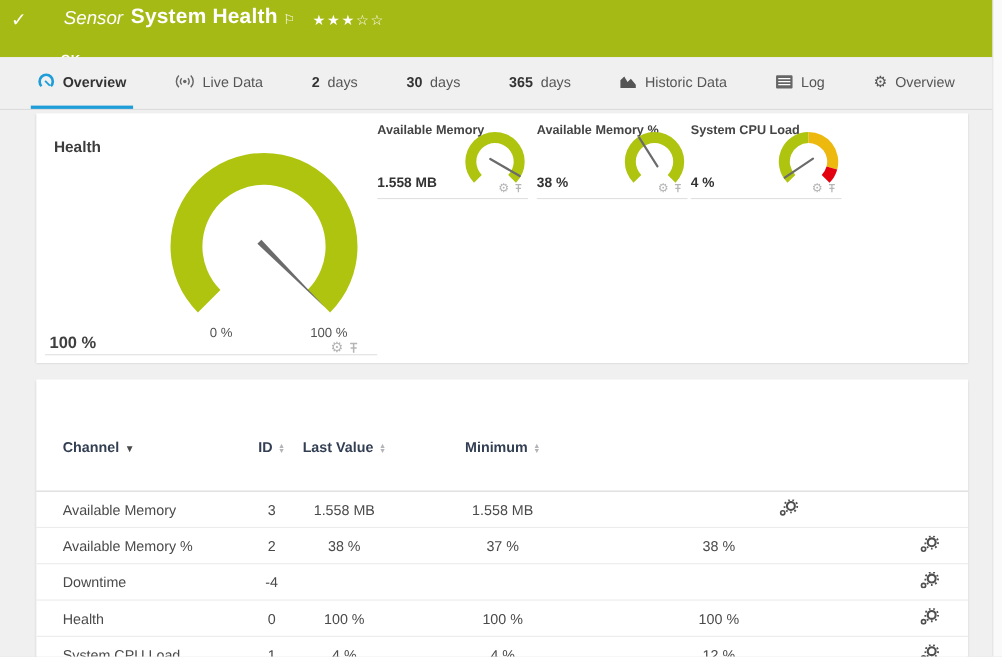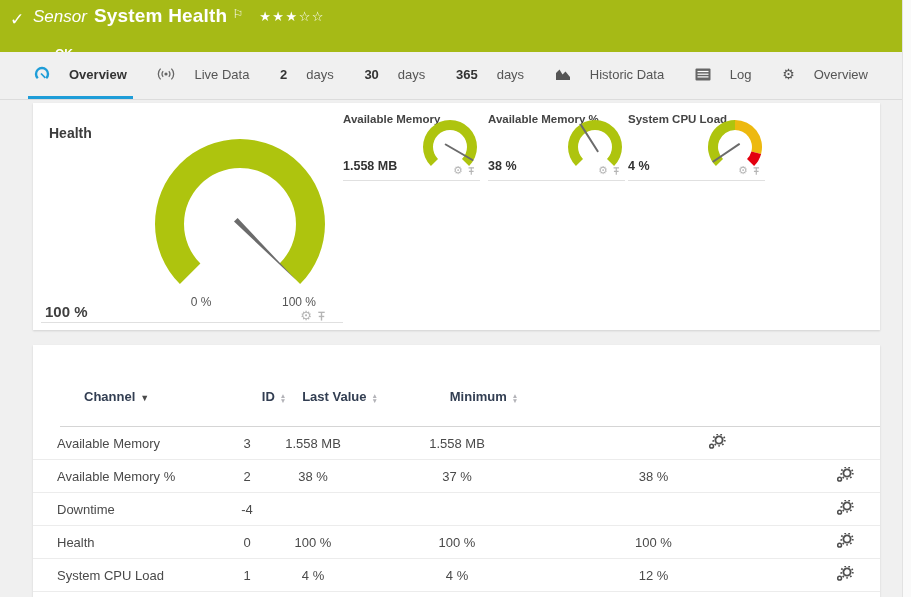--- a/index.html
+++ b/index.html
@@ -9,34 +9,34 @@
     background:#f0f0f0; font-family:"Liberation Sans","DejaVu Sans",sans-serif;
     color:#444;
   }
   
   #gutter { position:absolute; right:0; top:0; width:9px; height:597px; background:#fafafa; border-left:1px solid #e2e2e2; }
 
   
   #topbar { position:absolute; left:0; top:0; width:902px; height:52px; background:#a6ba16; color:#fff; }
   #topbar .check { position:absolute; left:10px; top:9px; font-size:17px; font-weight:bold; }
   #topbar .titleblock { position:absolute; left:33px; top:5px; }
-  #topbar .line1 { display:flex; align-items:center; }
+  #topbar .line1 { display:flex; align-items:flex-end;margin-left:25px; }
   #topbar .kind { font-style:italic; font-size:17px; font-weight:400; margin-right:7px; margin-top:2px;}
   #topbar .title { font-size:19px; font-weight:700; letter-spacing:.2px;}
   #topbar .flag { font-size:12px; margin:0 0 0 5px; position:relative; top:-2px; opacity:.95;}
   #topbar .stars { font-size:13px; letter-spacing:1.5px; margin:1px 0 0 16px; }
   #topbar .status { font-size:12px; font-weight:700; margin:20px 0 0 22px; }
 
   
   #tabbar {
     position:absolute; left:0; top:52px; width:902px; height:48px;
     display:flex; justify-content:space-between; align-items:stretch;
     padding:0 28px; border-bottom:1px solid #dcdcdc; background:#f0f0f0;
   }
-  .tab { display:flex; align-items:center; gap:19px; font-size:13px; color:#555;
+  .tab { display:flex; align-items:center; gap:7px; font-size:13px; color:#555;
          border-bottom:3px solid transparent; padding:0 6px; cursor:pointer; }
   .tab .num { font-weight:700; color:#333; }
   .tab.active { border-bottom-color:#1e9dd8; color:#333; font-weight:700; }
   .tab .glyph { font-size:14px; color:#555; line-height:1; }
 
   
   .card { position:absolute; background:#fff; box-shadow:0 1px 2px rgba(0,0,0,.13); }
   #overview-card { left:33px; top:103px; width:847px; height:227px; }
   #table-card    { left:33px; top:345px; width:847px; height:260px; }
 
@@ -56,22 +56,22 @@
   .mini-panel .ptitle { position:absolute; left:0; top:2px; font-size:11.5px; font-weight:700; color:#444; white-space:nowrap;}
   .mini-panel svg.mgauge { position:absolute; left:77px; top:7px; }
   .mini-panel .val { position:absolute; left:0; top:48px; font-size:12.5px; font-weight:700; color:#333; }
   .mini-panel .panel-tools { right:2px; bottom:3px; transform:scale(.85); }
 
   
   .t-head, .t-row {
     display:grid; grid-template-columns:170px 40px 92px 196px 197px 1fr;
     padding-left:24px; align-items:center;
   }
-  .t-head { height:82px; border-bottom:1px solid #d5d5d5; padding-top:22px;
-            font-size:13px; font-weight:700; color:#323e52; align-items:center;margin-left:27px;}
+  .t-head { height:102px; border-bottom:1px solid #d5d5d5; padding-top:22px;
+            font-size:13px; font-weight:700; color:#323e52; align-items:center;}
   .t-head .hcell { cursor:pointer; }
   .t-row { height:33px; border-bottom:1px solid #ececec; font-size:13px; color:#4a4a4a; }
   .num-r { text-align:center; }
   .icon-cell { text-align:right; padding-right:26px; }
   .caret { font-size:9px; color:#4a4a4a; margin-left:5px; }
   .sort { display:inline-flex; flex-direction:column; vertical-align:middle; margin-left:5px; line-height:5px; }
   .sort i { font-style:normal; font-size:6.5px; color:#b3b3b8; }
   .lastv { white-space:normal; line-height:15px; }
   .chset { cursor:pointer; }
 </style>

